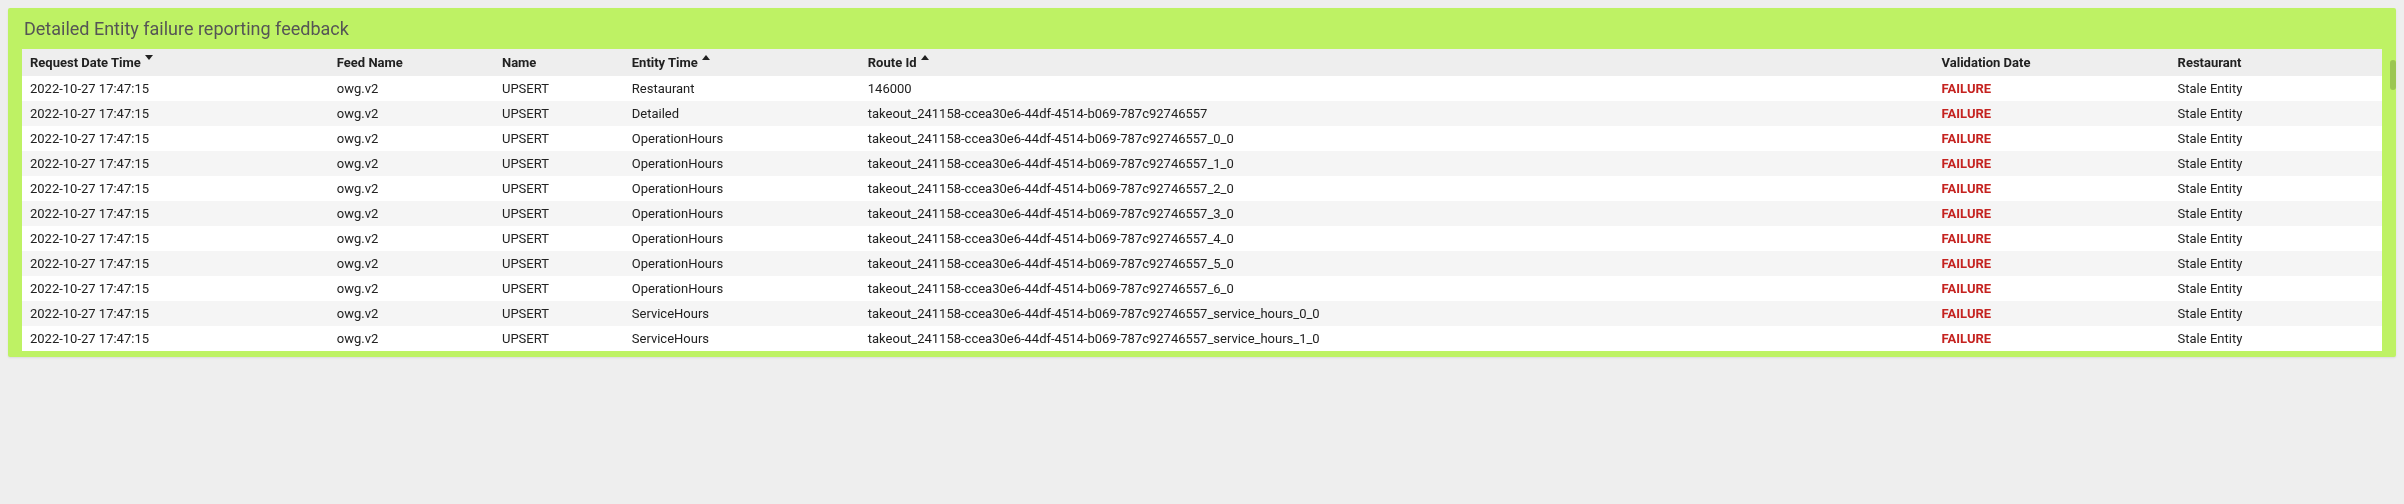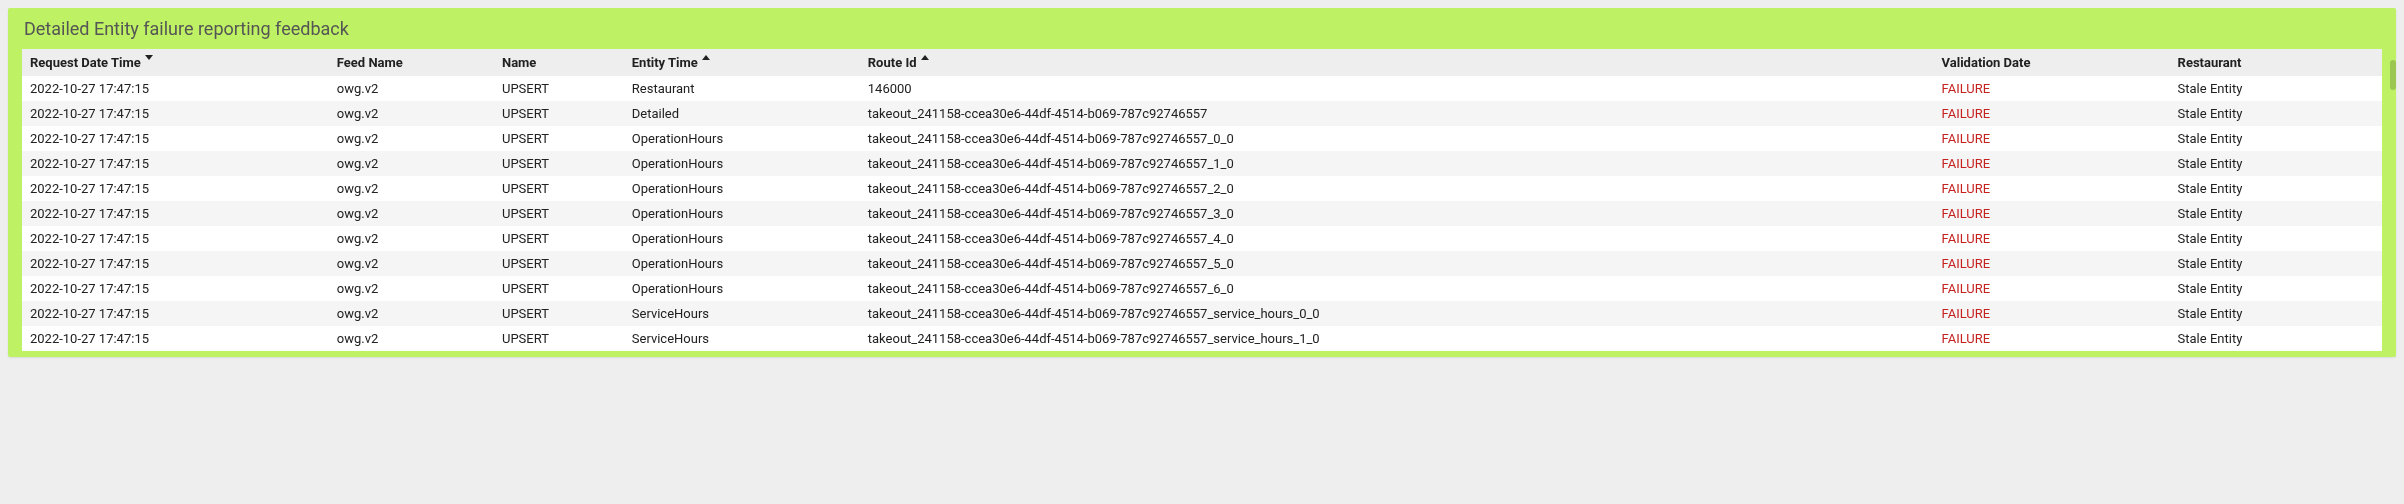--- a/index.html
+++ b/index.html
@@ -53,21 +53,21 @@
   tbody td {
     padding:5px 8px;
     font-size:13px;
     color:#212121;
     white-space:nowrap;
     overflow:hidden;
     text-overflow:ellipsis;
   }
   tbody tr:nth-child(even) td { background:#f5f5f5; }
   tbody tr:nth-child(odd)  td { background:#ffffff; }
-  .failure { font-weight:400; }
+  .failure { font-weight:700; }
 </style>
 </head>
 <body>
 
 <div class="card">
   <h2 class="title">Detailed Entity failure reporting feedback</h2>
 
   <table>
     <colgroup>
       <col class="c-dt">

